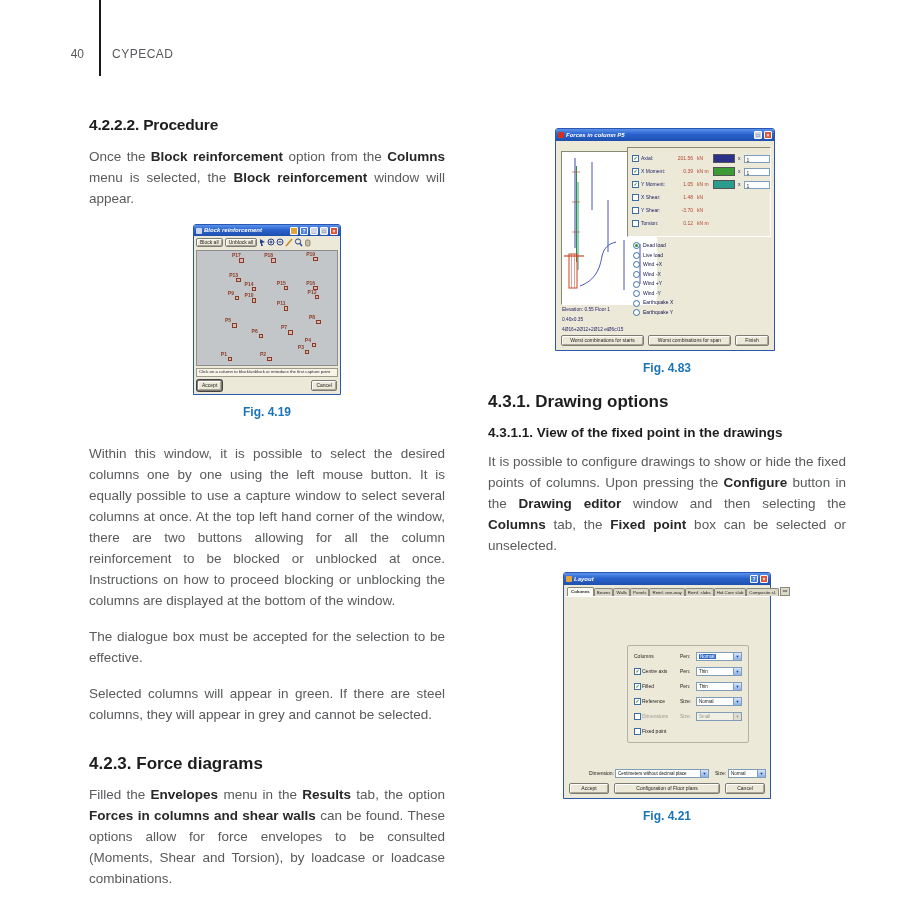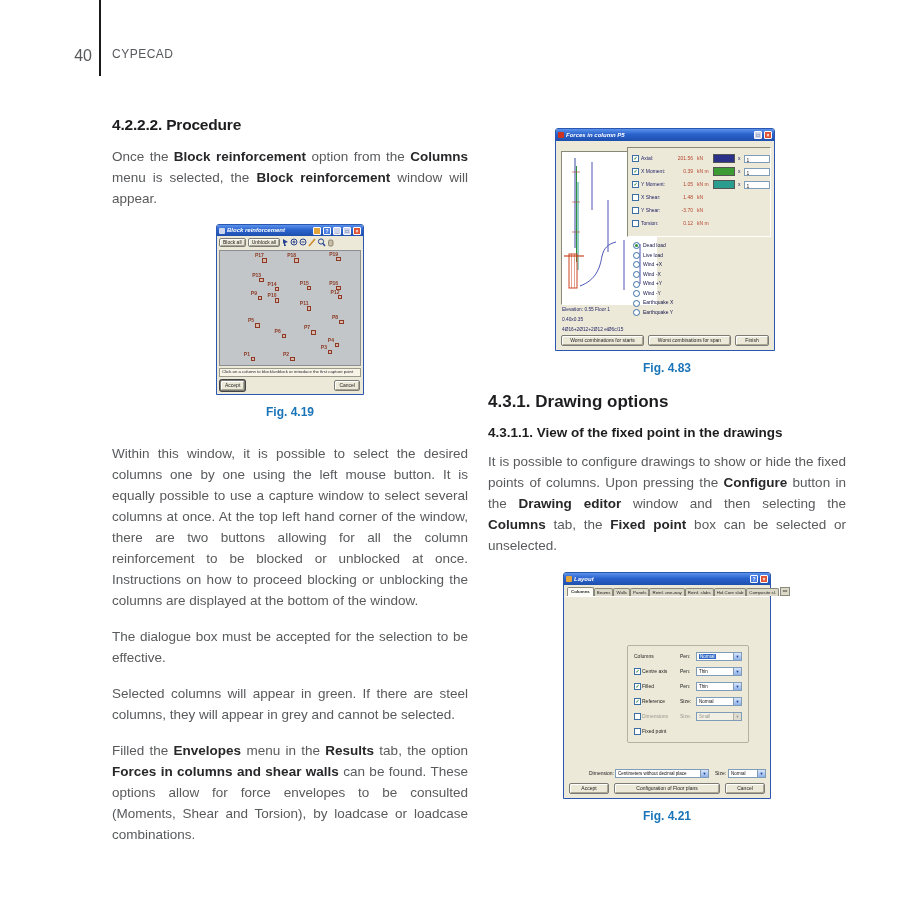--- a/index.html
+++ b/index.html
@@ -1,26 +1,26 @@
 <!DOCTYPE html>
 <html><head>
 <meta charset="utf-8">
 <style>
   html,body{margin:0;padding:0;background:#fff;}
   #page{position:relative;width:920px;height:920px;background:#fff;font-family:"Liberation Sans",sans-serif;overflow:hidden;}
 
   
-  #hdr-num{position:absolute;left:68px;top:47px;width:24px;text-align:right;font-size:16px;color:#57585b;}
+  #hdr-num{position:absolute;left:60px;top:47px;width:24px;text-align:right;font-size:12px;color:#57585b;}
   #hdr-rule{position:absolute;left:99px;top:0;width:2px;height:76px;background:#1a1a1a;}
   #hdr-brand{position:absolute;left:112px;top:47px;font-size:12px;color:#57585b;letter-spacing:.5px;}
   #footer{position:absolute;left:0;top:875px;width:100%;text-align:center;font-size:12.5px;font-weight:bold;color:#8a8c8f;letter-spacing:1.5px;}
 
   
   .col{position:absolute;color:#595a5c;font-size:13.5px;line-height:21px;text-align:justify;}
-  #colL{left:112px;top:116px;width:356px;}
+  #colL{left:89px;top:116px;width:356px;}
   #colR{left:488px;top:128px;width:358px;}
   .col p{margin:0 0 15px 0;}
   .col .b{font-weight:bold;color:#28282a;}
   h1.sec{font-size:15.5px;color:#1d1d1f;margin:0 0 12px 0;line-height:18px;letter-spacing:-.2px;}
   h1.cyan{color:#1d9cd9;font-size:17px;margin:26px 0 0 0;}
   h2.sec{font-size:17px;color:#1d1d1f;margin:14px 0 0 0;line-height:18px;}
   h3.sec{font-size:13.5px;color:#1d1d1f;margin:13px 0 10px 0;line-height:17px;}
   .figcap{margin:7px 0 0 0;text-align:center;font-size:12px;font-weight:bold;color:#1a74b8;}
   .figwrap{text-align:center;margin:4px 0 20px 0;}
 
@@ -164,20 +164,21 @@
           <span class="btn first">Accept</span>
           <span class="btn">Cancel</span>
         </div>
       </div>
       <div class="figcap">Fig. 4.19</div>
     </div>
 
     <p><span>Within this window, it is possible to select the desired columns one by one using the left mouse button. It is equally possible to use a capture window to select several columns at once. At the top left hand corner of the window, there are two buttons allowing for all the column reinforcement to be blocked or unblocked at once. Instructions on how to proceed blocking or unblocking the columns are displayed at the bottom of the window.</span></p>
     <p><span>The dialogue box must be accepted for the selection to be effective.</span></p>
     <p><span>Selected columns will appear in green. If there are steel columns, they will appear in grey and cannot be selected.</span></p>
+    <h2 class="sec" style="margin-top:30px;margin-bottom:11px">4.2.3. Force diagrams</h2>
     <p><span>Filled the </span><span class="b">Envelopes</span><span> menu in the </span><span class="b">Results</span><span> tab, the option </span><span class="b">Forces in columns and shear walls</span><span> can be found. These options allow for force envelopes to be consulted (Moments, Shear and Torsion), by loadcase or loadcase combinations.</span></p>
   </div>
 
   <div id="colR" class="col">
 
     <div id="win420" class="win">
       <div class="tbar">
         <span class="tico" style="background:#cc3322"></span>
         <span class="tt">Forces in column P5</span>
         <span class="tbtn grey">□</span>

